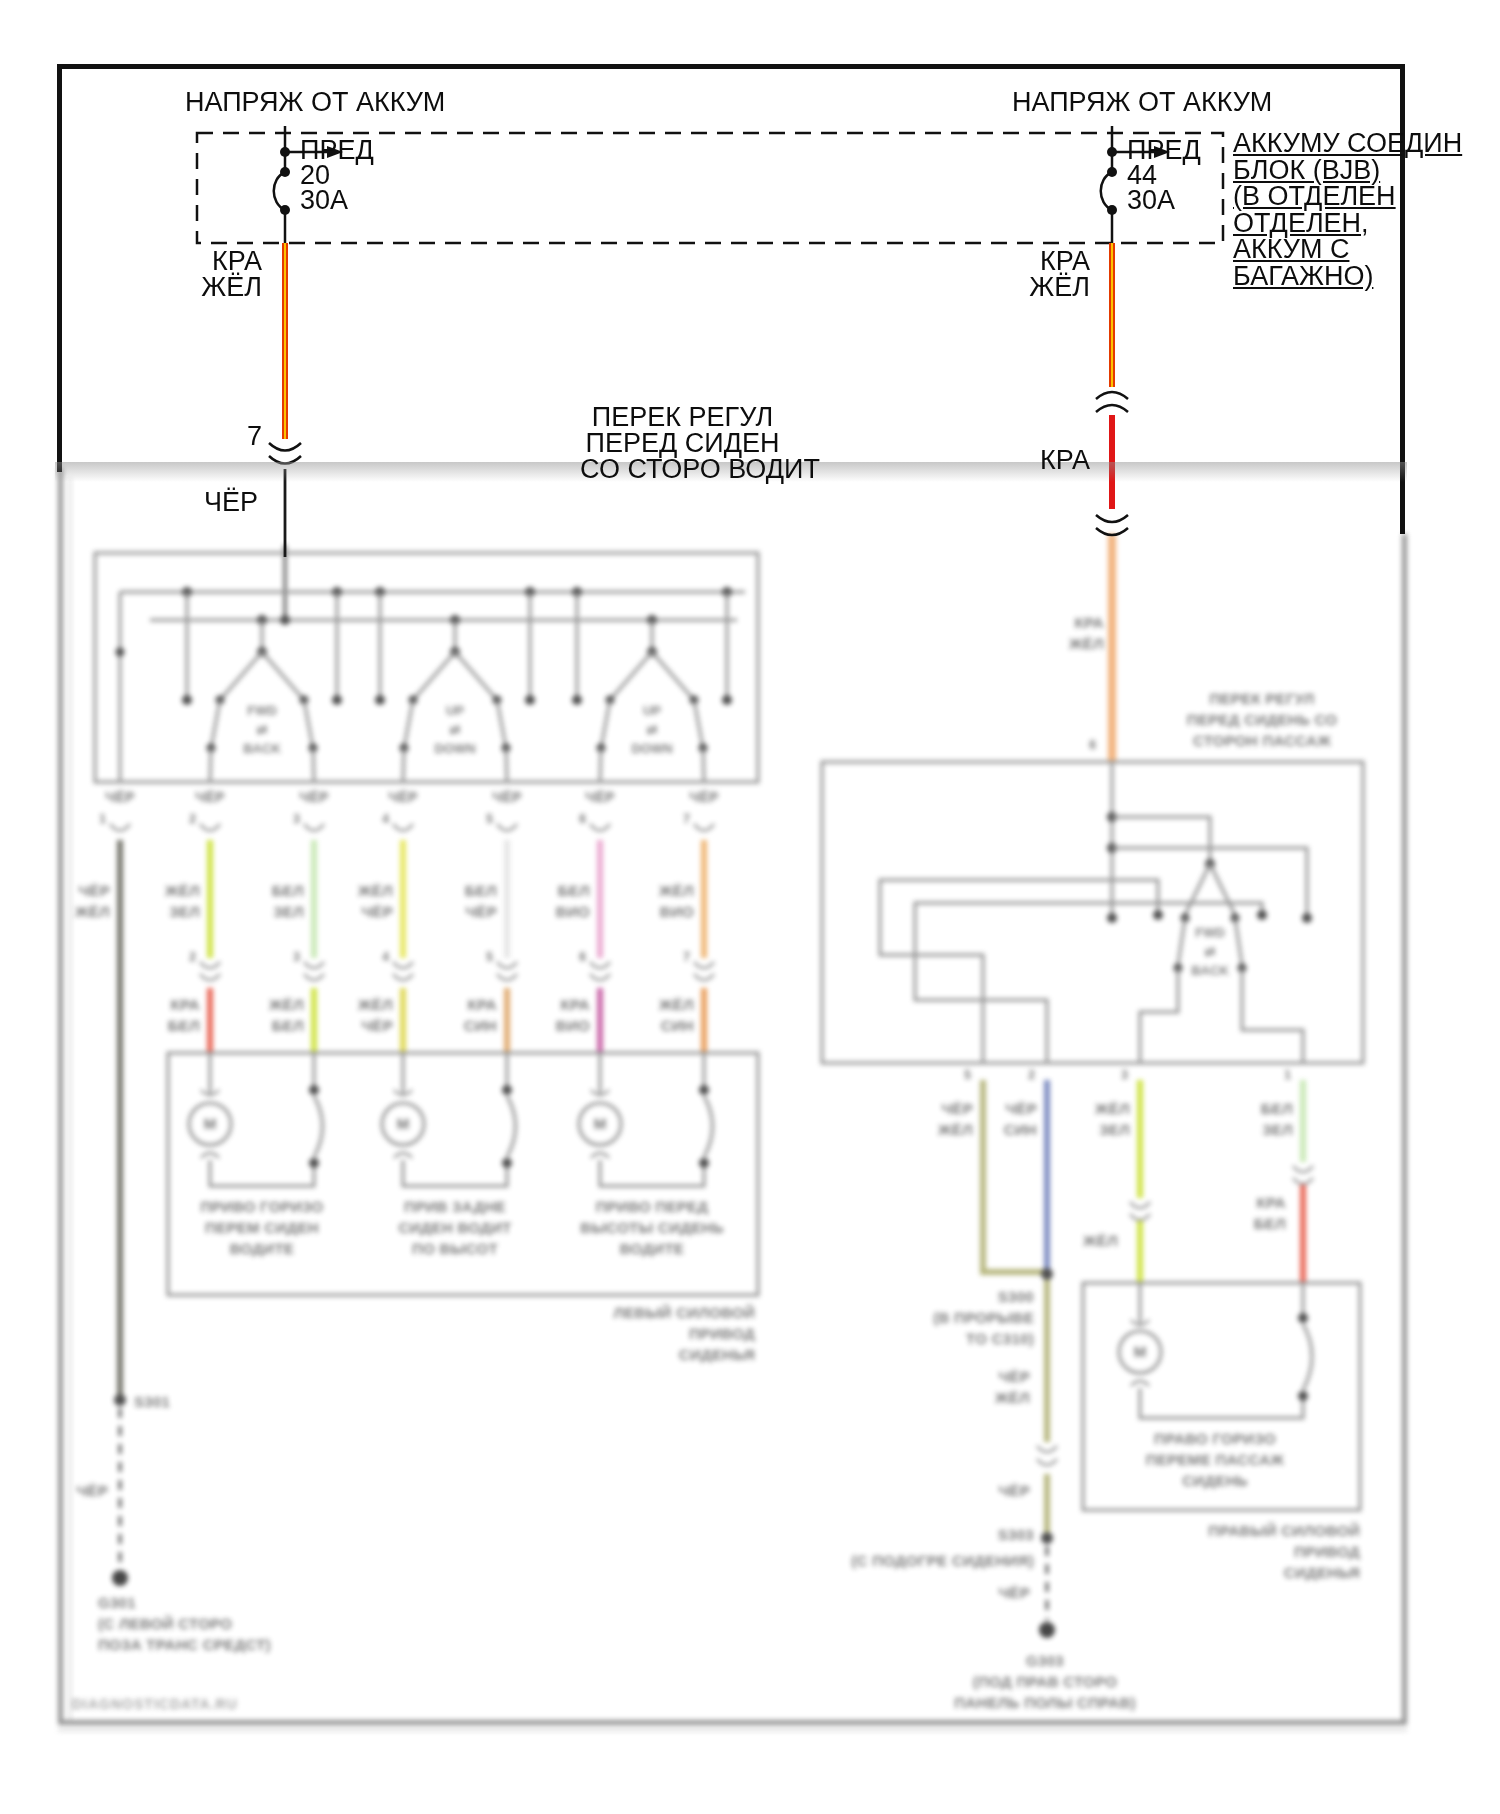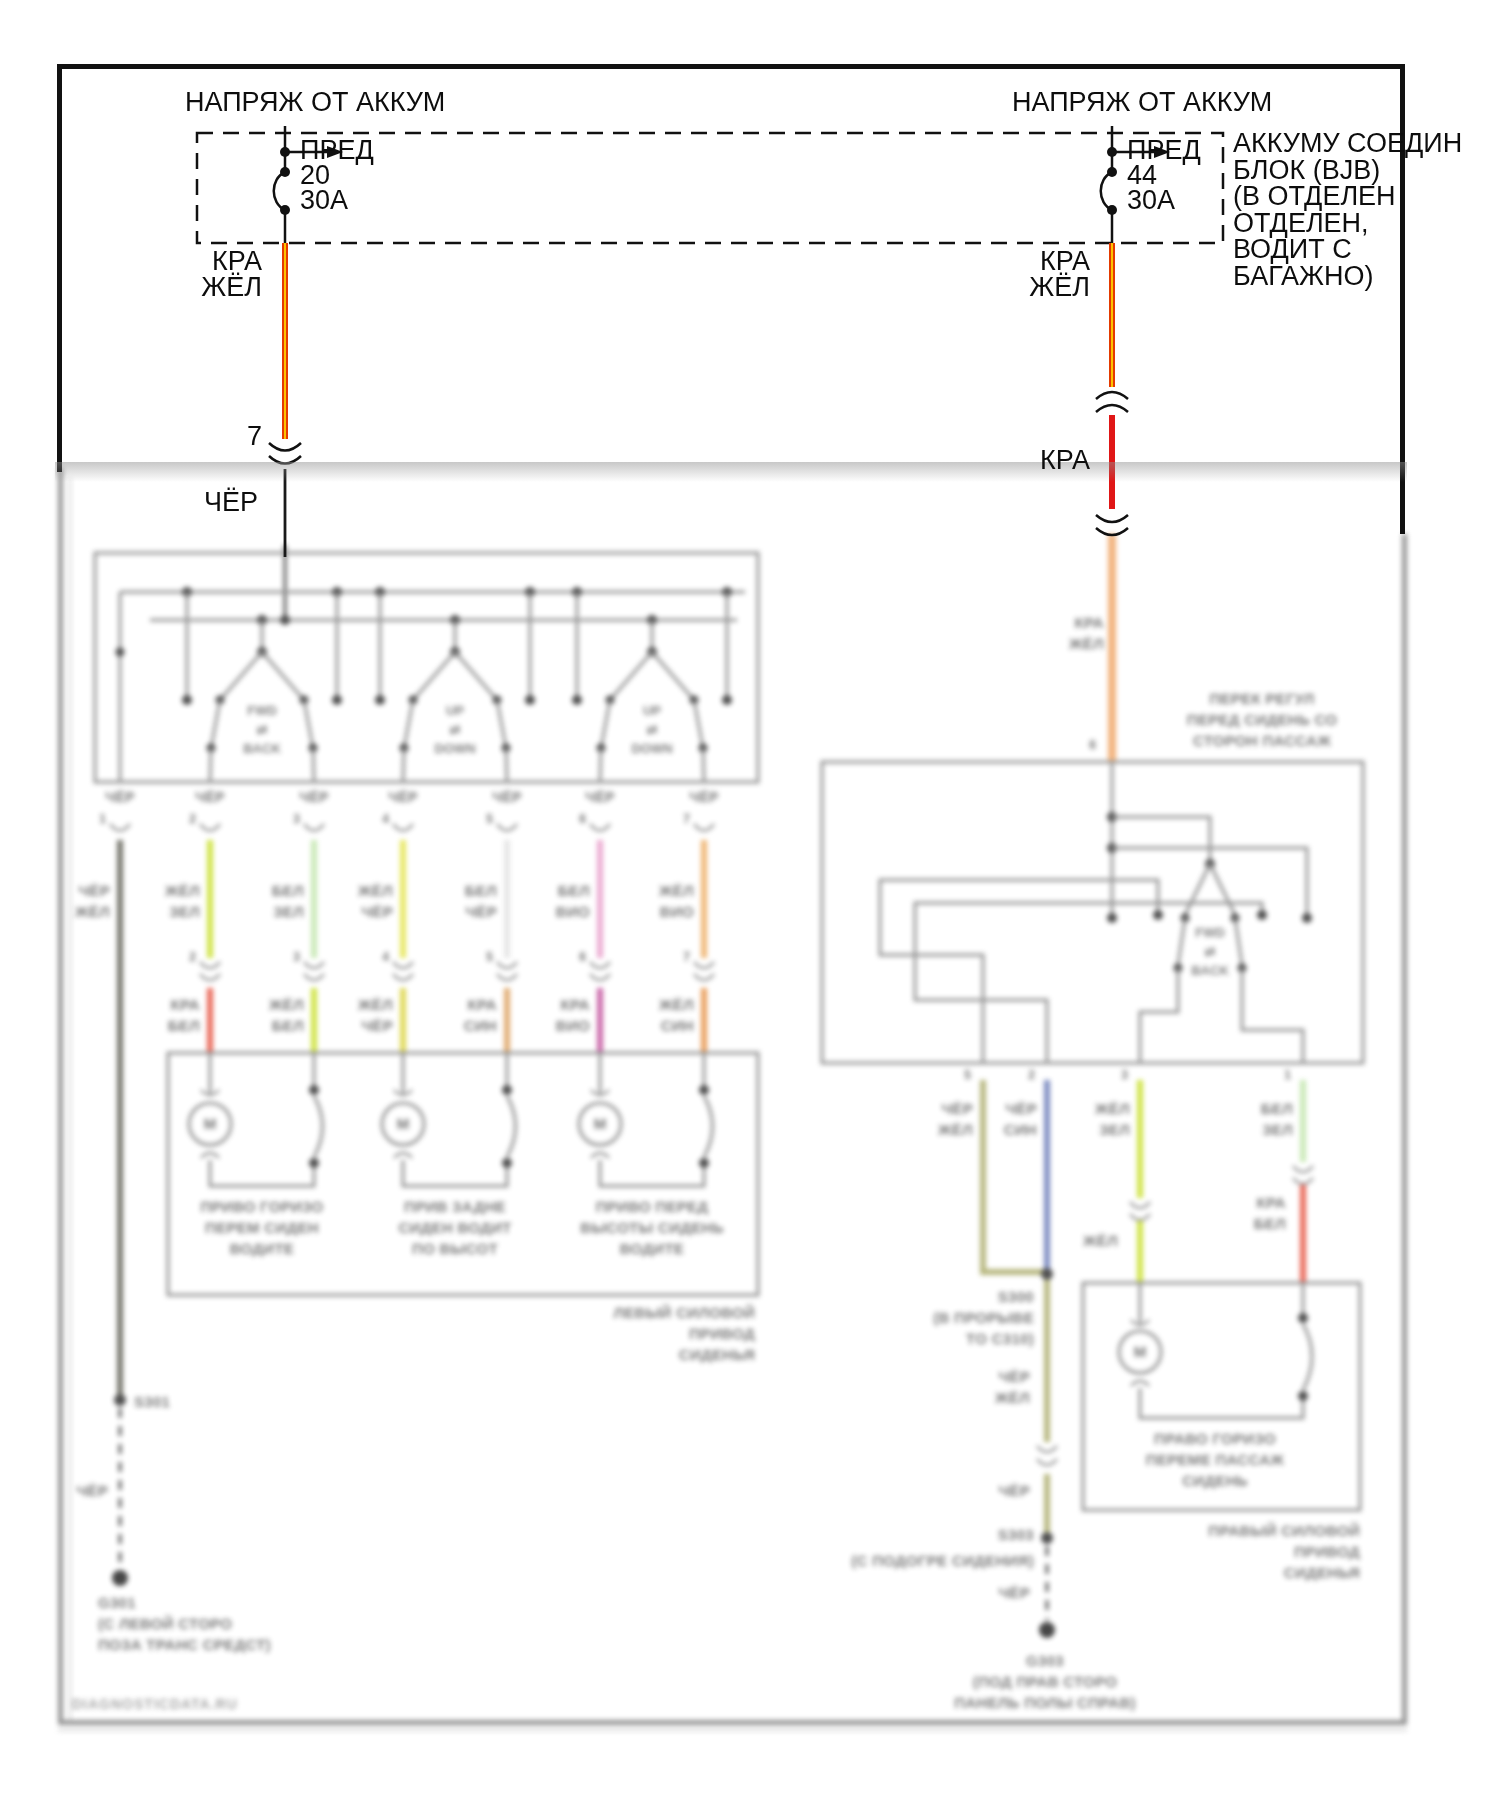--- a/index.html
+++ b/index.html
@@ -519,36 +519,41 @@
     <div>ПРЕД</div>
       <div>20</div>
       <div>30А</div>
     </div>
   <div class="t f21 l" style="left:1127px;top:138px;line-height:25px;">
     <div>ПРЕД</div>
       <div>44</div>
       <div>30А</div>
     </div>
 
-  <div class="t f21 l" style="left:1233px;top:130px;line-height:26.5px;">
+  <div class="t f21 l" style="left:1233px;top:130px;line-height:26.5px;text-decoration:underline;">
     <div>АККУМУ СОЕДИН</div>
       <div>БЛОК (BJB)</div>
       <div>(В ОТДЕЛЕН</div>
     <div>ОТДЕЛЕН,</div>
-      <div>ВОДИТ С</div>
+      <div>АККУМ С</div>
       <div>БАГАЖНО)</div>
     </div>
 
   <div class="t f21 r" style="left:140px;top:248px;width:122px;line-height:26px;">
     <div>КРА</div>
       <div>ЖЁЛ</div>
     </div>
   <div class="t f21 r" style="left:968px;top:248px;width:122px;line-height:26px;">
     <div>КРА</div>
       <div>ЖЁЛ</div>
     </div>
 
   <div class="t f21 r" style="left:214px;top:420px;width:48px;">7</div>
   <div class="t f21 r" style="left:150px;top:486px;width:108px;">ЧЁР</div>
   <div class="t f21 r" style="left:990px;top:444px;width:100px;">КРА</div>
 
+  <div class="t f21 c" style="left:580px;top:404px;width:205px;line-height:26px;">
+    <div>ПЕРЕК РЕГУЛ</div>
+      <div>ПЕРЕД СИДЕН</div>
+      <div>СО СТОРО ВОДИТ</div>
+    </div>
 
 </div>
 
 </body></html>

